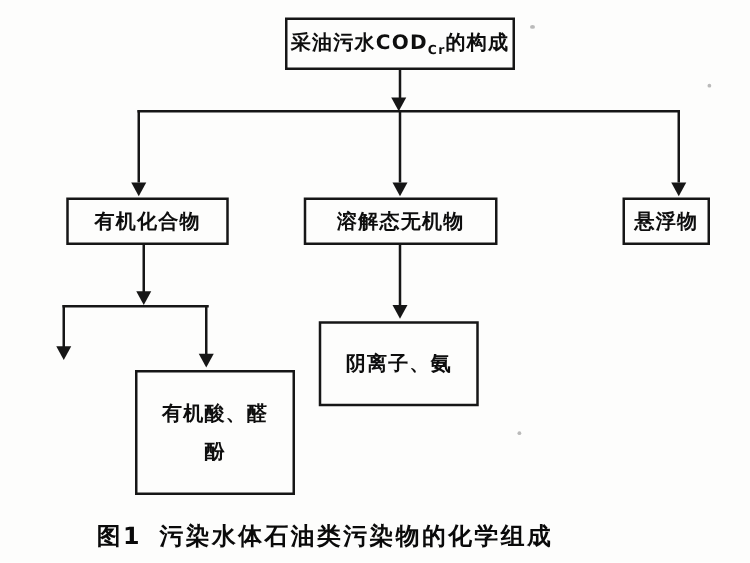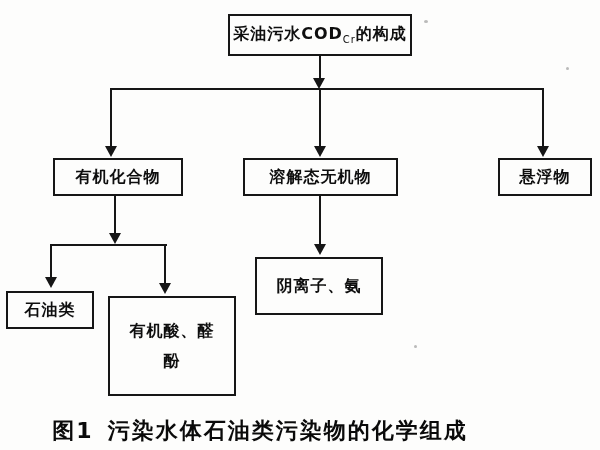--- a/index.html
+++ b/index.html
@@ -32,30 +32,30 @@
   }
   .vline { position: absolute; width: 2px; background: #161616; }
   .hline { position: absolute; height: 2px; background: #161616; }
   .arrowhead {
     position: absolute;
     width: 0; height: 0;
     border-left: 6px solid transparent;
     border-right: 6px solid transparent;
     border-top: 11px solid #161616;
   }
-  .sub { font-size: 0.62em; vertical-align: sub; font-weight: 400; }
+  .sub { font-size: 0.62em; vertical-align: sub; font-weight: 700; }
   .line { display: block; line-height: 30px; }
   .caption {
     position: absolute;
     top: 416px;
     left: 30px;
     width: 460px;
     text-align: center;
     font-weight: 700;
-    font-size: 22px;
+    font-size: 19px;
     letter-spacing: 2px;
     color: #0a0a0a;
   }
   .caption .fig { margin-right: 14px; }
   .speck { position: absolute; background: #777; border-radius: 50%; opacity: 0.5; }
 </style>
 </head>
 <body>
 
 <div class="canvas">
@@ -81,47 +81,44 @@
   <div class="arrowhead" style="left:537px; top:146px;"></div>
 
   <div class="box" style="left:243px; top:158px; width:155px; height:38px;">
     <span>溶解态无机物</span>
   </div>
 
   <div class="box" style="left:53px; top:158px; width:130px; height:38px;">
     <span>有机化合物</span>
   </div>
 
-  <div class="box" style="left:498px; top:158px; width:94px; height:38px;">
+  <div class="box" style="left:498px; top:158px; width:70px; height:38px;">
     <span>悬浮物</span>
   </div>
 
   <div class="vline" style="left:114px; top:196px; height:38px;"></div>
   <div class="arrowhead" style="left:109px; top:233px;"></div>
   <div class="hline" style="left:50px; top:244px; width:117px;"></div>
 
   <div class="vline" style="left:50px; top:244px; height:34px;"></div>
   <div class="arrowhead" style="left:45px; top:277px;"></div>
 
   <div class="vline" style="left:164px; top:244px; height:40px;"></div>
   <div class="arrowhead" style="left:159px; top:283px;"></div>
 
   <div class="vline" style="left:319px; top:196px; height:48px;"></div>
   <div class="arrowhead" style="left:314px; top:244px;"></div>
 
-  <div class="box" style="left:6px; top:291px; width:88px; height:38px;">
-    <span>石油类</span>
-  </div>
 
   <div class="box" style="left:108px; top:296px; width:128px; height:100px;align-items:center;">
     <span class="line">有机酸、醛</span>
     <span class="line">酚</span>
   </div>
 
-  <div class="box" style="left:255px; top:257px; width:128px; height:58px;">
+  <div class="box" style="left:255px; top:257px; width:128px; height:68px;">
     <span class="line">阴离子、氨</span>
   </div>
 
   <div class="caption">
     <span class="fig">图1</span><span>污染水体石油类污染物的化学组成</span>
   </div>
 
   <div class="speck" style="left:424px; top:20px; width:4px; height:3px;"></div>
   <div class="speck" style="left:566px; top:67px; width:3px; height:3px;"></div>
   <div class="speck" style="left:414px; top:345px; width:3px; height:3px;"></div>

